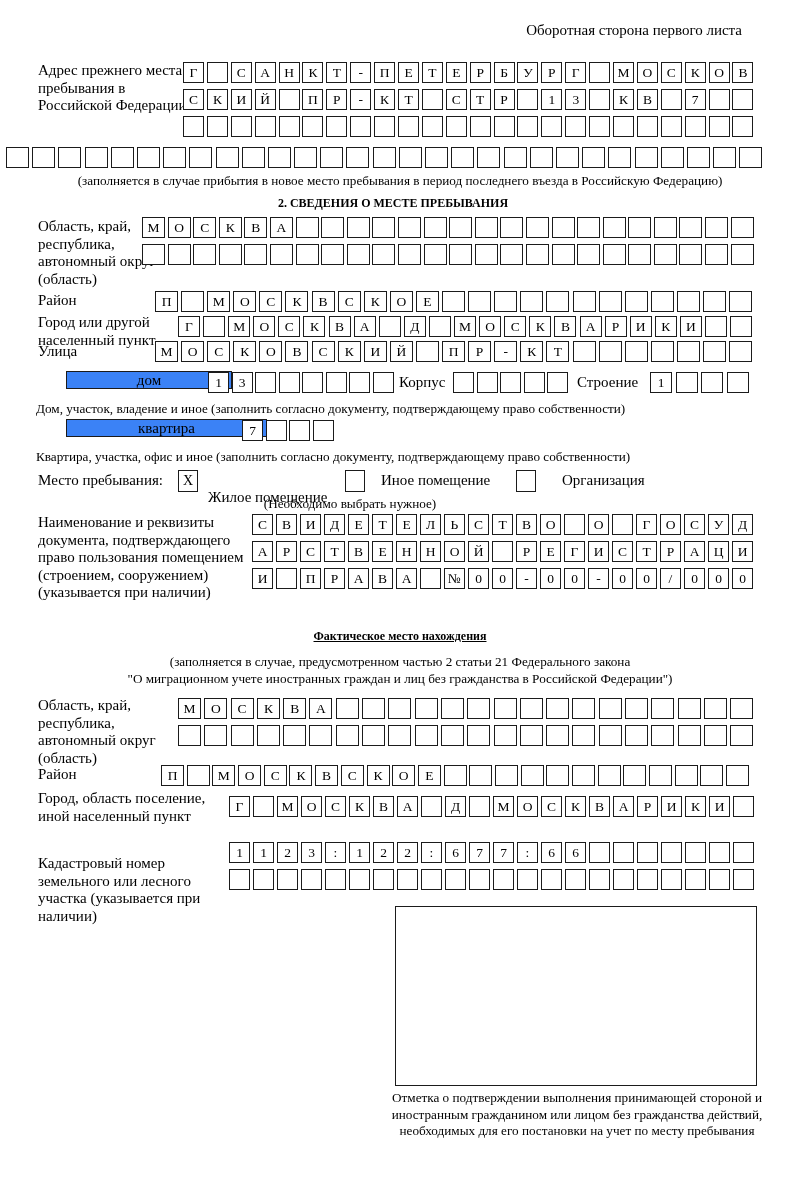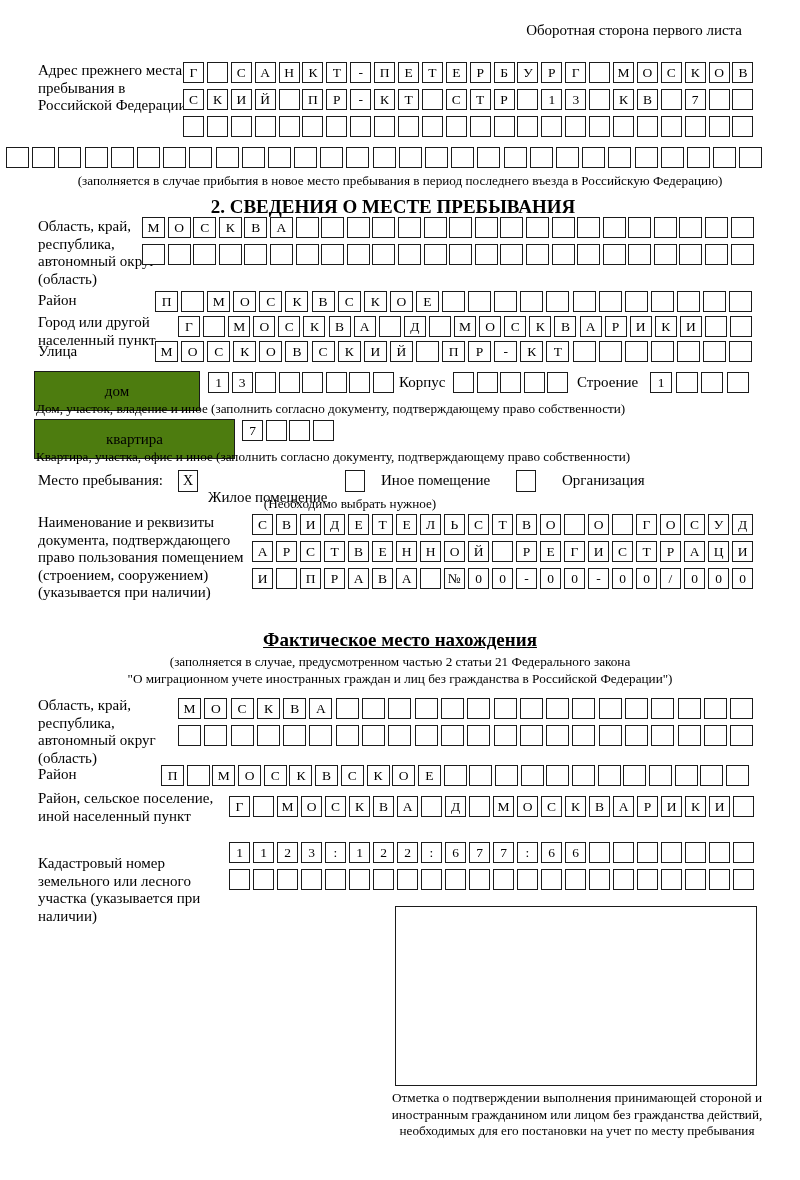--- a/index.html
+++ b/index.html
@@ -3,34 +3,34 @@
 <meta charset="utf-8">
 <style>
   html,body{margin:0;padding:0;background:#fff;}
   .page{
     position:relative;width:800px;height:1180px;background:#fff;color:#000;
     font-family:"Liberation Serif","DejaVu Serif",serif;overflow:hidden;
   }
   .abs{position:absolute;}
   .lbl{font-size:15px;line-height:17.5px;}
   .hdr{font-size:15px;}
-  .title{font-weight:bold;font-size:19px;text-align:center;}
+  .title{font-weight:bold;font-size:12px;text-align:center;}
   .cap{font-size:13.2px;line-height:16.5px;}
   .center{text-align:center;}
   .cellrow{position:absolute;display:flex;}
   .cellrow .cell{
     flex:0 0 auto;box-sizing:border-box;
     width:var(--cw,21px);height:21px;margin-right:var(--cg,3px);
     border:1.5px solid #1b1b1b;background:#fff;
     display:flex;align-items:center;justify-content:center;
     font-size:13.5px;line-height:1;
   }
   .boxlabel{
-    position:absolute;box-sizing:border-box;height:40px;border:1.5px solid #1b1b1b;
-    display:flex;align-items:center;justify-content:center;font-size:15px;background:#4d7c0f;
+    position:absolute;box-sizing:border-box;height:18px;border:1.5px solid #1b1b1b;
+    display:flex;align-items:center;justify-content:center;font-size:15px;background:#3b82f6;margin-left:32px;
   }
   .checkbox{
     position:absolute;box-sizing:border-box;width:20px;height:22px;border:1.5px solid #1b1b1b;
     display:flex;align-items:center;justify-content:center;font-size:14px;background:#fff;
   }
   .stampbox{position:absolute;border:1.5px solid #1b1b1b;background:#fff;}
 </style>
 </head>
 <body>
 
@@ -478,21 +478,21 @@
       <div class="cell"></div>
       <div class="cell"></div>
       <div class="cell"></div>
       <div class="cell"></div>
       <div class="cell"></div>
       <div class="cell"></div>
       <div class="cell"></div>
       <div class="cell"></div>
     </div>
 
-  <div class="abs lbl" style="left:38px;top:790px;width:185px;">Район, сельское поселение, иной населенный пункт</div>
+  <div class="abs lbl" style="left:38px;top:790px;width:185px;">Город, область поселение, иной населенный пункт</div>
   <div class="cellrow" style="left:229px;top:796px;--cw:21px;--cg:3px;">
       <div class="cell">Г</div>
       <div class="cell"></div>
       <div class="cell">М</div>
       <div class="cell">О</div>
       <div class="cell">С</div>
       <div class="cell">К</div>
       <div class="cell">В</div>
       <div class="cell">А</div>
       <div class="cell"></div>

